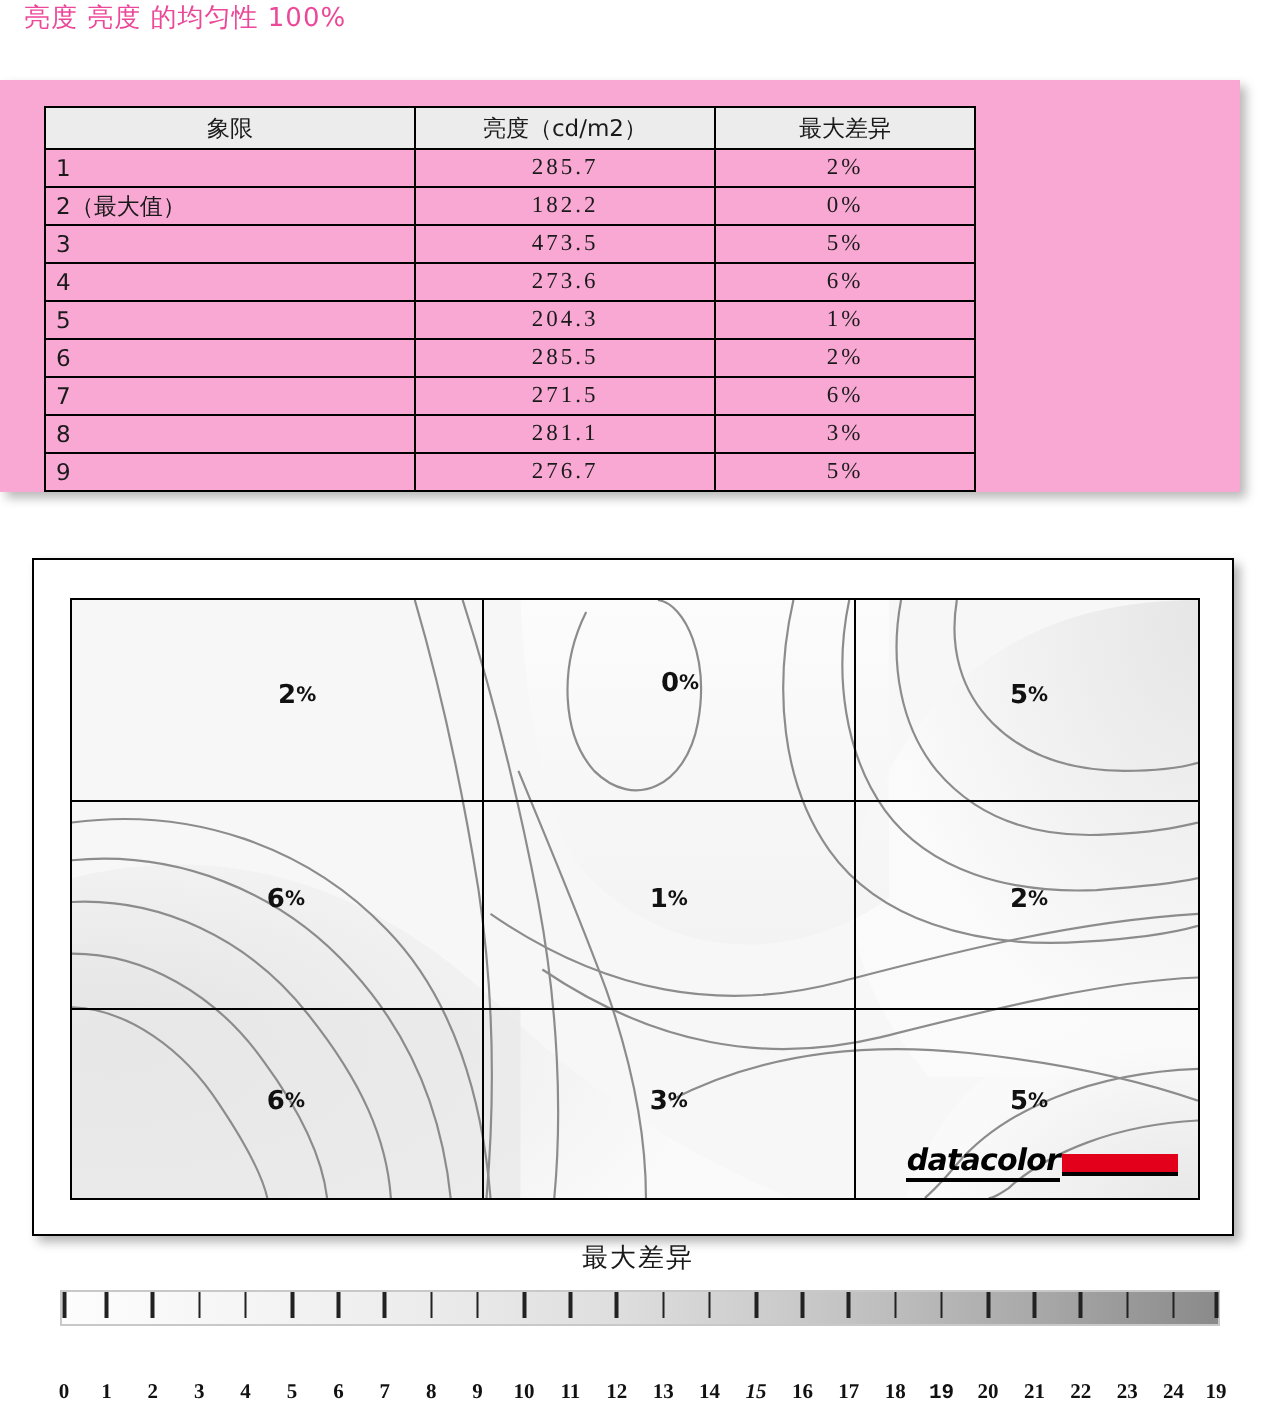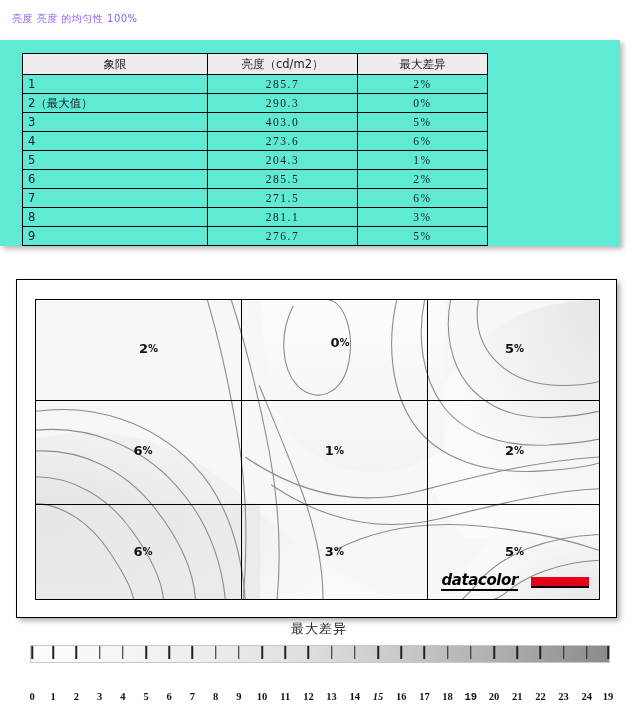--- a/index.html
+++ b/index.html
@@ -12,36 +12,36 @@
     height: 711px;
     position: relative;
     font-family: "Liberation Serif", "DejaVu Serif", serif;
     overflow: hidden;
   }
 
   
   #report-title {
     position: absolute;
     left: 12px;
-    top: 12px;
-    font-family: "DejaVu Sans", "Liberation Sans", sans-serif;
-    font-size: 10px;
-    color: #8b5cf6;
+    top: 0;
+    font-family: "DejaVu Sans", "Liberation Sans", sans-serif;
+    font-size: 13px;
+    color: #ec4899;
     letter-spacing: 0.5px;
     white-space: nowrap;
   }
 
   
   #table-panel {
     position: absolute;
     left: 0px;
     top: 40px;
     width: 620px;
     height: 206px;
-    background: #5eead4;
+    background: #f9a8d4;
     box-shadow: 3px 3px 5px rgba(0,0,0,0.28);
   }
   #uniformity-table {
     position: absolute;
     left: 22px;
     top: 13px;
     width: 465px;
     border-collapse: collapse;
     table-layout: fixed;
   }
@@ -128,21 +128,21 @@
     vertical-align: 1px;
   }
 
   
   #datacolor-logo {
     position: absolute;
     right: 10px;
     bottom: 8px;
     display: flex;
     align-items: flex-end;
-    gap: 12px;
+    gap: 0px;
   }
   #datacolor-wordmark {
     font-family: "DejaVu Sans", "Liberation Sans", sans-serif;
     font-size: 15px;
     font-weight: bold;
     font-style: italic;
     letter-spacing: -0.4px;
     color: #000000;
     border-bottom: 2.5px solid #000000;
     padding-bottom: 1px;
@@ -231,26 +231,26 @@
       </tr>
     </thead>
     <tbody id="table-body">
         <tr>
           <td class="c-quadrant">1</td>
           <td class="c-lum">285.7</td>
           <td class="c-dev">2%</td>
         </tr>
         <tr>
           <td class="c-quadrant">2（最大值）</td>
-          <td class="c-lum">290.3</td>
+          <td class="c-lum">182.2</td>
           <td class="c-dev">0%</td>
         </tr>
         <tr>
           <td class="c-quadrant">3</td>
-          <td class="c-lum">403.0</td>
+          <td class="c-lum">473.5</td>
           <td class="c-dev">5%</td>
         </tr>
         <tr>
           <td class="c-quadrant">4</td>
           <td class="c-lum">273.6</td>
           <td class="c-dev">6%</td>
         </tr>
         <tr>
           <td class="c-quadrant">5</td>
           <td class="c-lum">204.3</td>

